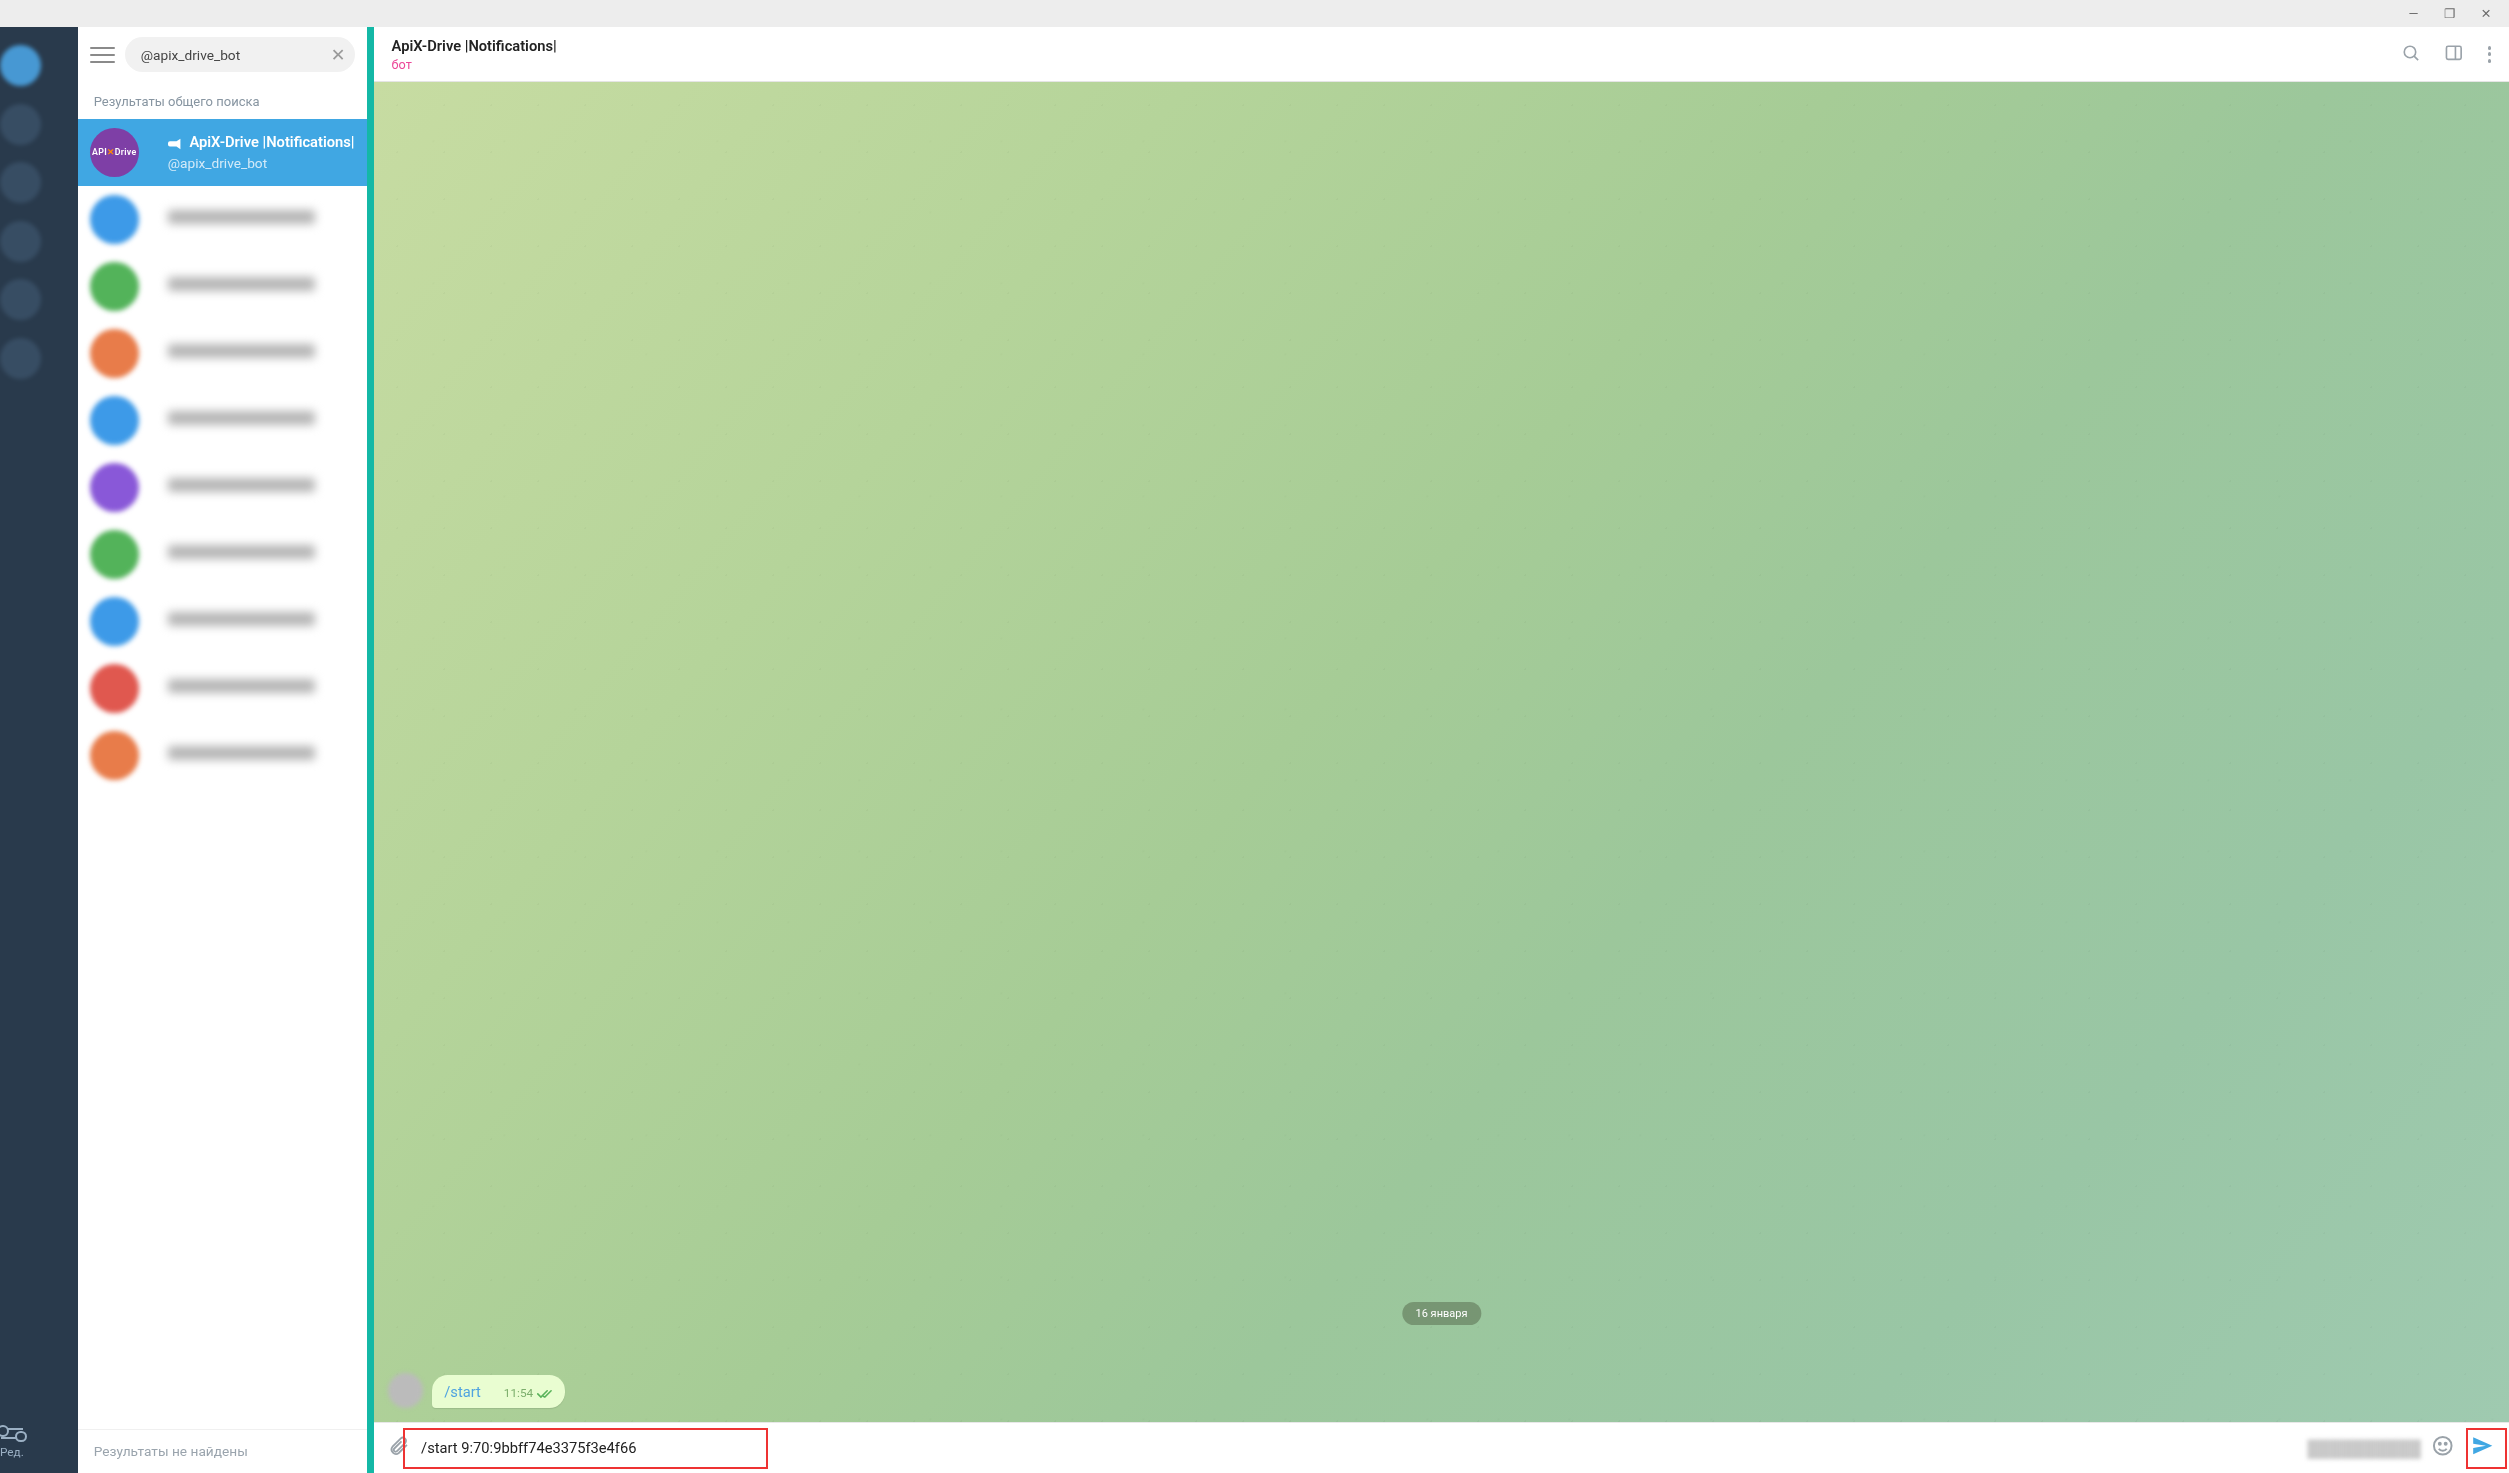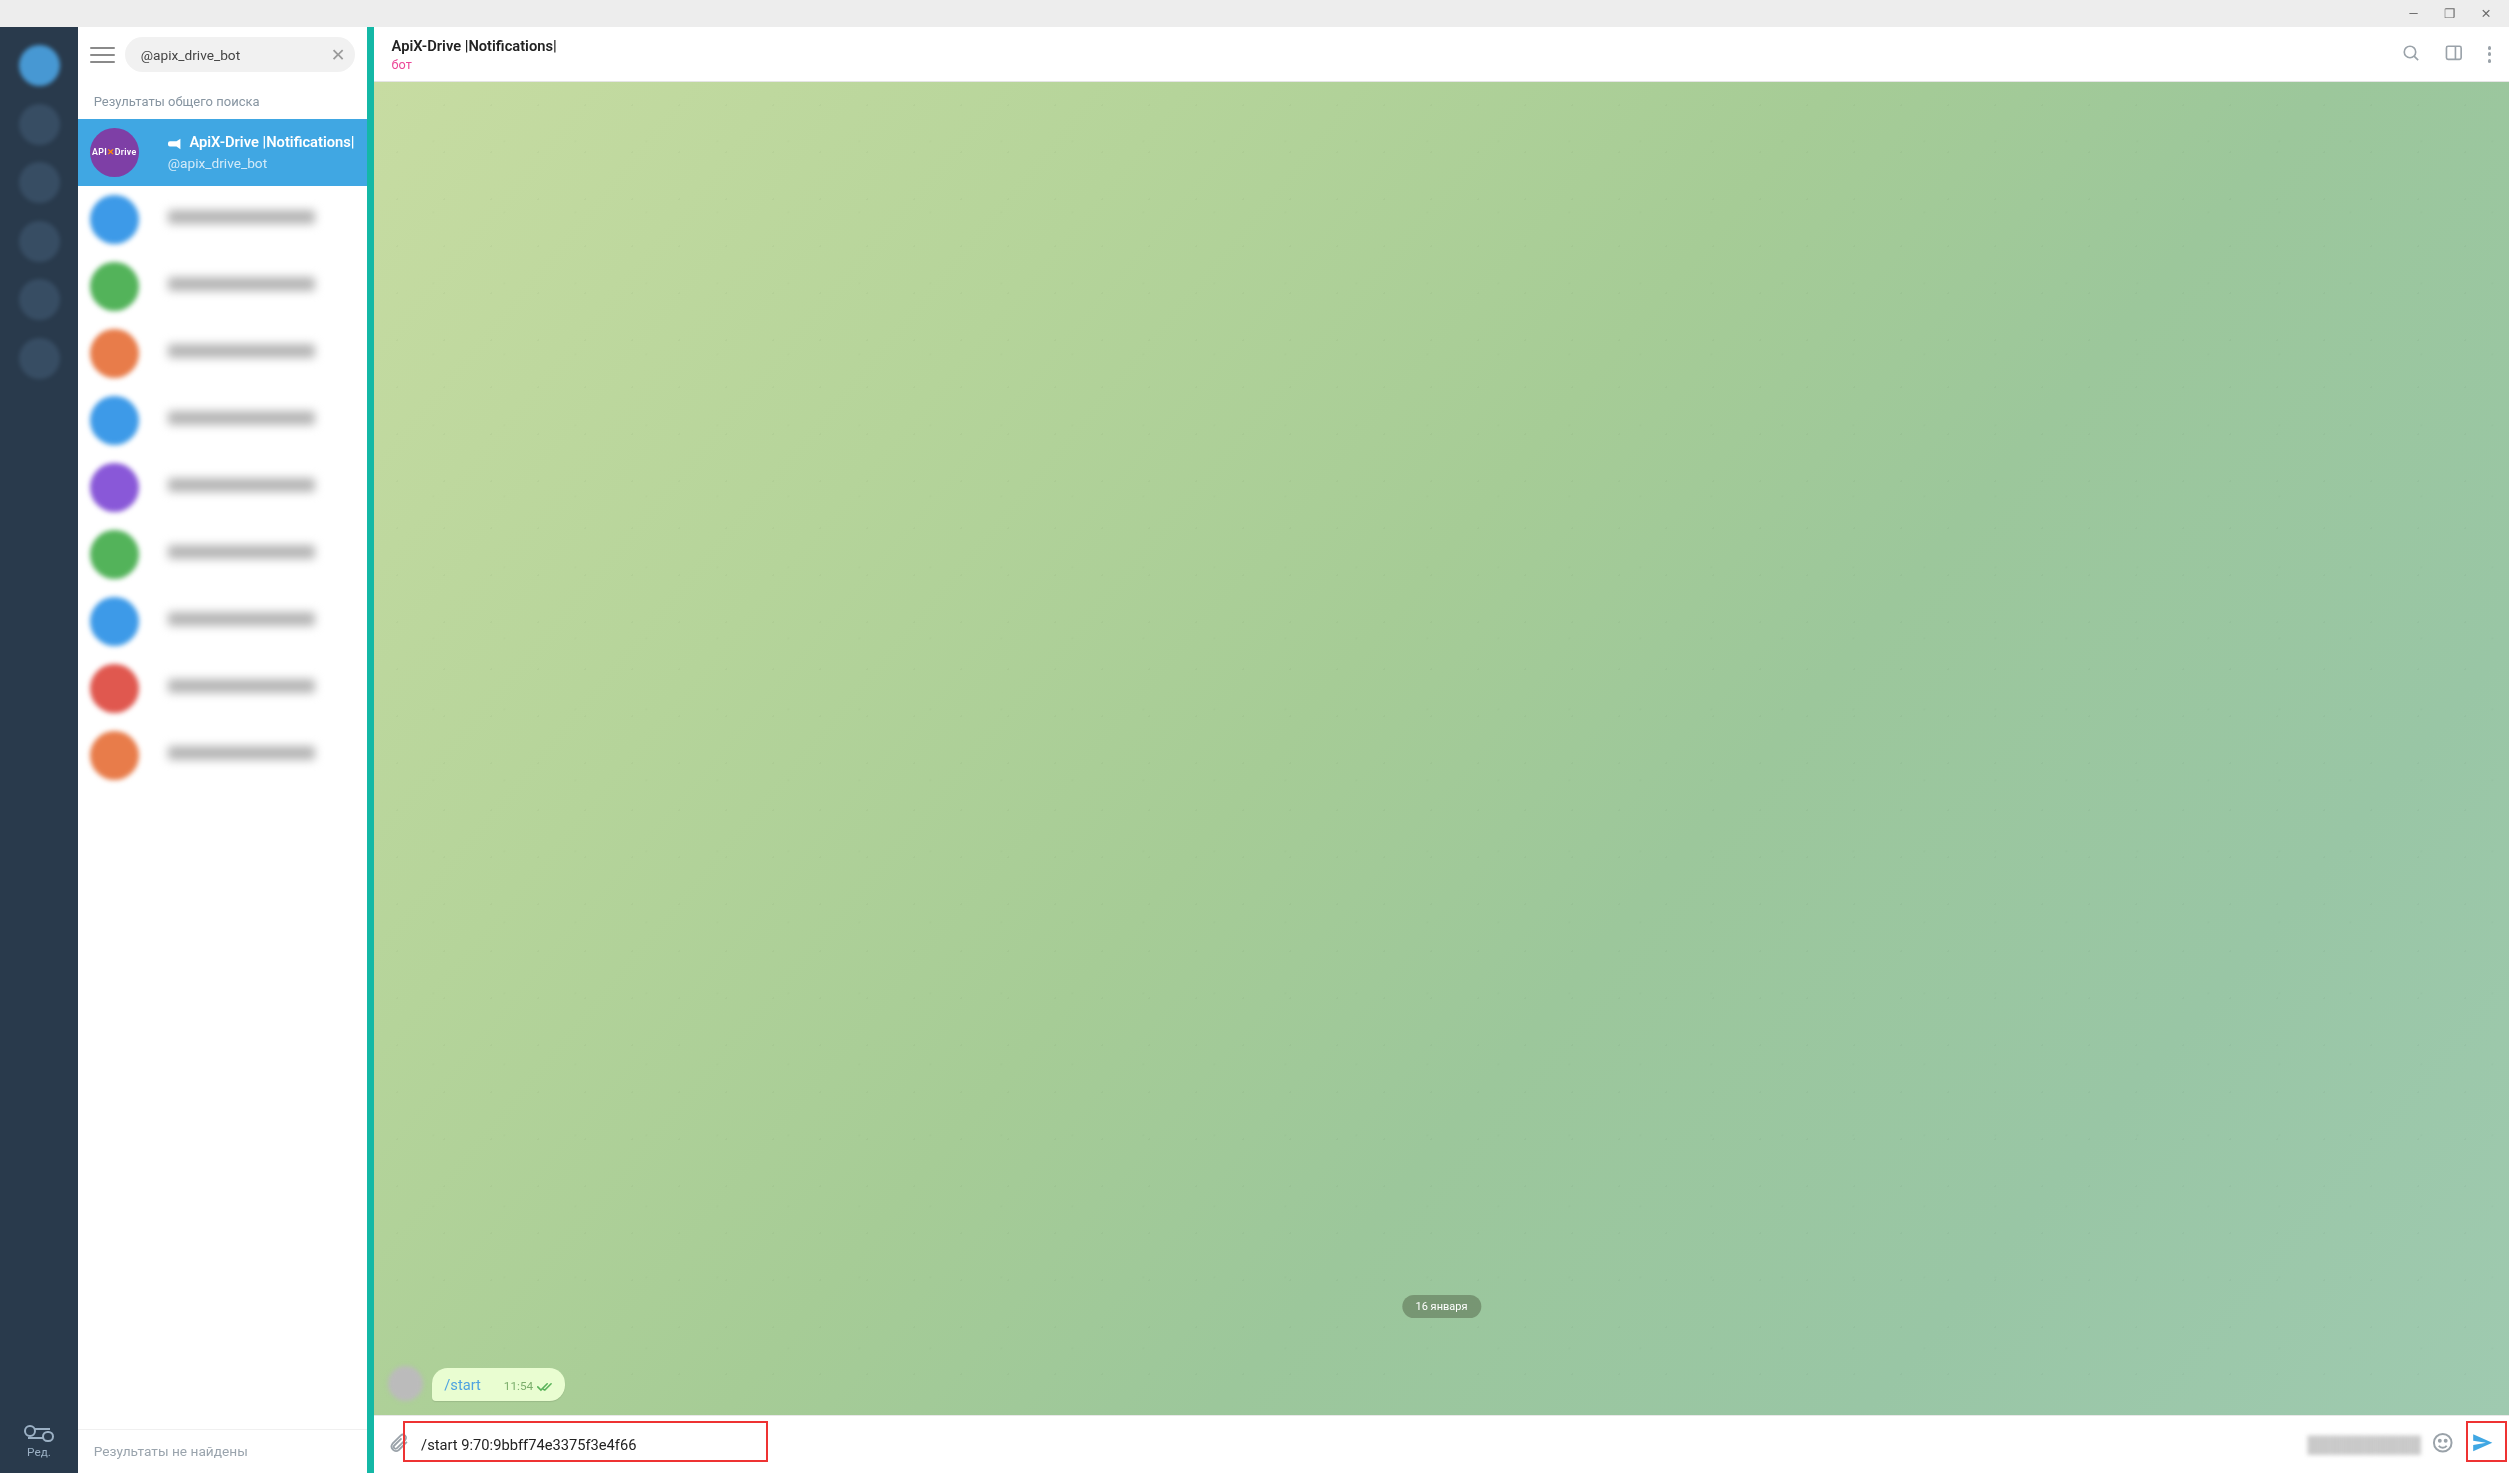--- a/index.html
+++ b/index.html
@@ -8,21 +8,21 @@
 
 
 .artboard{background:#ededed;padding:0 0;flex:1;display:flex;flex-direction:column;position:relative}
 
 .titlebar{height:27.4px;display:flex;justify-content:flex-end;align-items:center;gap:25.5px;padding:0 17.6px;color:#6a6a6a;font-size:12.7px}
 .titlebar span{cursor:default}
 
 .app{flex:1;display:flex;min-height:0}
 
 
-.rail{width:78px;background:#293a4c;display:flex;flex-direction:column;align-items:center;padding-top:17.6px;gap:17.6px}
+.rail{width:78px;background:#293a4c;display:flex;flex-direction:column;align-items:flex-start;padding-top:17.6px;gap:17.6px}
 .rail .acct{width:41px;height:41px;border-radius:50%;background:#3e566e;filter:blur(2px);opacity:.7}
 .rail .acct.active{background:#4ba3e2;filter:blur(2px);opacity:.9}
 .rail .spacer{flex:1}
 .rail .edit{color:#9bb0c4;font-size:11.8px;text-align:center;display:flex;flex-direction:column;align-items:center;gap:5.9px;margin-bottom:13.7px}
 .rail .edit-ico{width:21.6px;height:11.8px;border-top:2px solid #9bb0c4;border-bottom:2px solid #9bb0c4;position:relative}
 .rail .edit-ico::before,.rail .edit-ico::after{content:"";position:absolute;width:7.8px;height:7.8px;border-radius:50%;background:#293a4c;border:2px solid #9bb0c4}
 .rail .edit-ico::before{left:-3.9px;top:-4.9px}
 .rail .edit-ico::after{right:-3.9px;bottom:-4.9px}
 
 
@@ -82,21 +82,21 @@
 .date-pill{position:absolute;left:50%;top:calc(100% - 120px);transform:translateX(-50%);background:rgba(90,110,80,.55);color:#fff;font-size:11px;padding:4.9px 13.7px;border-radius:13.7px}
 
 .msg-row{position:absolute;left:13.7px;bottom:13.7px;display:flex;align-items:flex-end;gap:9.8px}
 .msg-ava{width:35px;height:35px;border-radius:50%;background:#bbb;filter:blur(2px)}
 .bubble{background:#e9fdd1;border-radius:15.7px;border-bottom-left-radius:3.9px;padding:7.8px 11.8px;display:flex;align-items:baseline;gap:23px;box-shadow:0 1px 1px rgba(0,0,0,.1)}
 .bubble .cmd{color:#4fa3e0;font-size:14.7px}
 .bubble .meta2{display:flex;align-items:center;gap:3.9px;color:#7cae6c;font-size:11.8px}
 .ticks{width:15.7px;height:9.8px}
 .ticks svg{width:100%;height:100%}
 
-.compose{height:58px;display:flex;align-items:center;padding:0 13.7px;gap:9.8px;background:#fff;border-top:1px solid #e8e8e8;position:relative}
+.compose{height:51px;display:flex;align-items:center;padding:0 13.7px;gap:9.8px;background:#fff;border-top:1px solid #e8e8e8;position:relative}
 .compose .attach{color:#9aa2a9;cursor:pointer}
 .compose .attach svg{width:21.6px;height:21.6px}
 .compose .input-shell{flex:1;display:flex;align-items:center;position:relative}
 .compose input{flex:1;border:none;outline:none;font-size:14.7px;color:#222;padding:5.9px 2px;background:transparent}
 .compose input::placeholder{color:#aab1b7}
 
 .compose .hl-input{position:absolute;left:29px;top:4.9px;width:365px;height:41px;border:2.9px solid #e33;pointer-events:none}
 .compose .hl-send{position:absolute;right:2px;top:4.9px;width:41px;height:41px;border:2.9px solid #e33;pointer-events:none}
 .compose .emoji{color:#9aa2a9;cursor:pointer}
 .compose .emoji svg{width:23.5px;height:23.5px}

